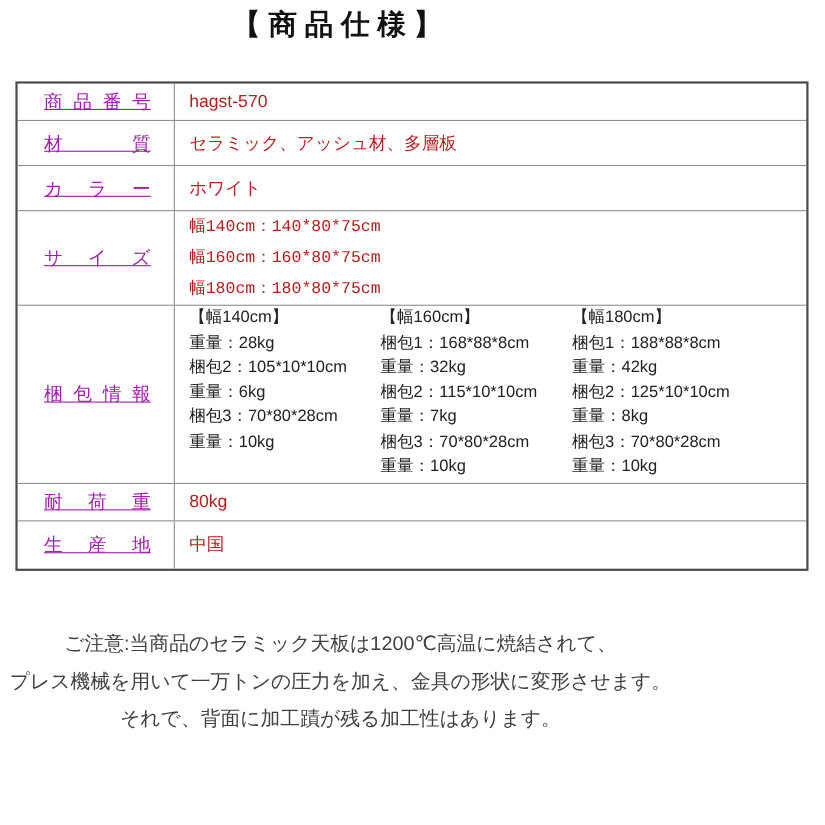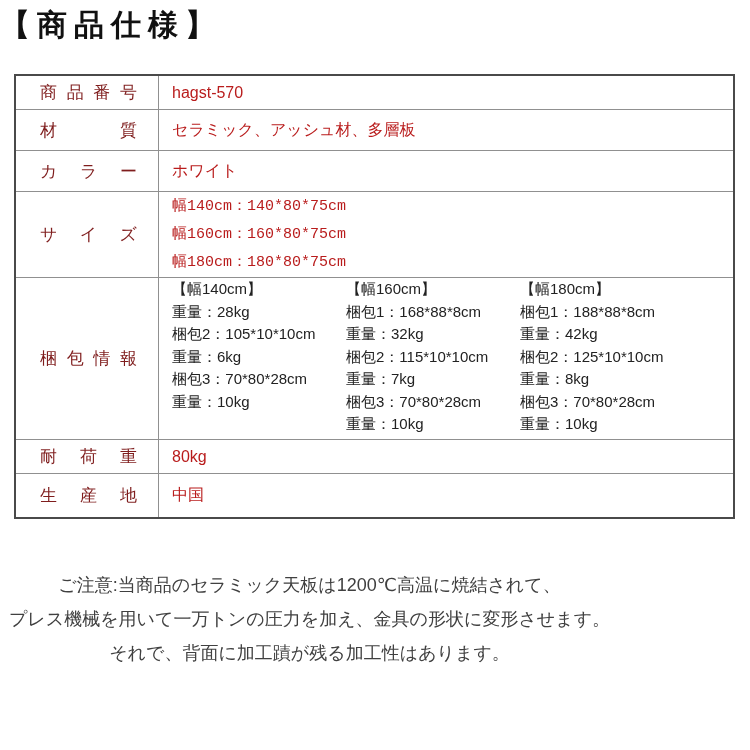--- a/index.html
+++ b/index.html
@@ -14,22 +14,22 @@
     height: 750px;
     background: #ffffff;
     overflow: hidden;
     color: #1c1c1c;
   }
   .page-title {
     position: absolute;
     top: 5px;
     left: 0;
     width: 620px;
-    text-align: left;
-    font-size: 30px;
+    text-align: center;
+    font-size: 26px;
     font-weight: bold;
     letter-spacing: 7px;
     color: #111111;
     white-space: nowrap;
   }
   .spec-table {
     position: absolute;
     top: 74px;
     left: 14px;
     width: 717px;
@@ -46,24 +46,25 @@
     flex: 0 0 142px;
     border-right: 1px solid #909090;
     display: flex;
     align-items: center;
   }
   .label-text {
     display: block;
     width: 97px;
     margin-left: 24px;
     font-size: 17px;
-    color: #7f1d1d;
+    color: #a21caf;
     text-align: justify;
     text-align-last: justify;
     white-space: nowrap;
+    text-decoration: underline;
   }
   .value-cell {
     flex: 1;
     display: flex;
     flex-direction: column;
     justify-content: center;
     padding-left: 13px;
     font-size: 16px;
     color: #b91c1c;
   }

